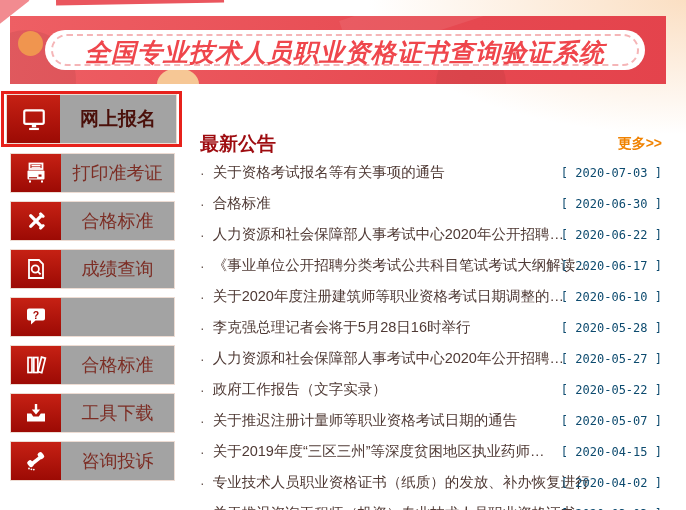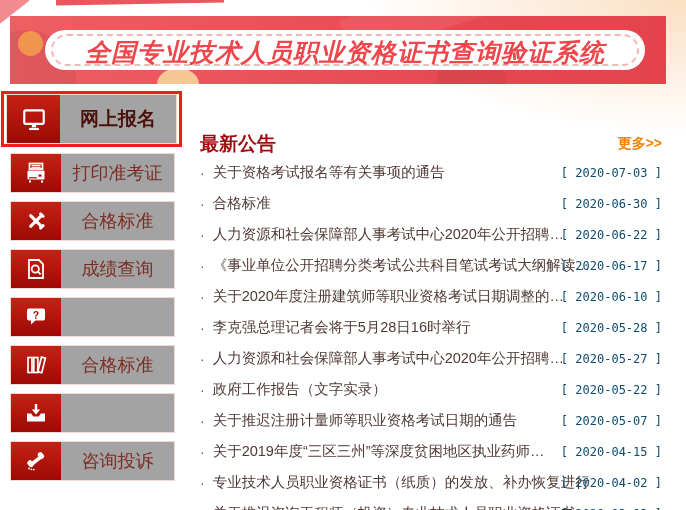--- a/index.html
+++ b/index.html
@@ -182,20 +182,21 @@
   </div>
 
   <div class="side-item">
     <span class="side-icon">
       <svg width="24" height="24" viewBox="0 0 24 24">
           <rect x="10.8" y="3" width="2.4" height="6.5" fill="#fff"></rect>
           <path d="M7.8 8.5 L12 13.5 L16.2 8.5 Z" fill="#fff"></path>
           <path d="M3 12.5 h4.2 l2 3 h5.6 l2-3 H21 v8 H3 z" fill="#fff"></path>
         </svg>
     </span>
+    <span class="side-label">工具下载</span>
   </div>
 
   <div class="side-item">
     <span class="side-icon">
       <svg width="24" height="24" viewBox="0 0 24 24">
           <g transform="rotate(-38 12 11)">
             <rect x="4" y="9.8" width="16" height="3.6" rx="1.8" fill="#fff"></rect>
             <rect x="2.8" y="7" width="5.2" height="7" rx="2.2" fill="#fff"></rect>
             <rect x="16" y="7" width="5.2" height="7" rx="2.2" fill="#fff"></rect>
           </g>

